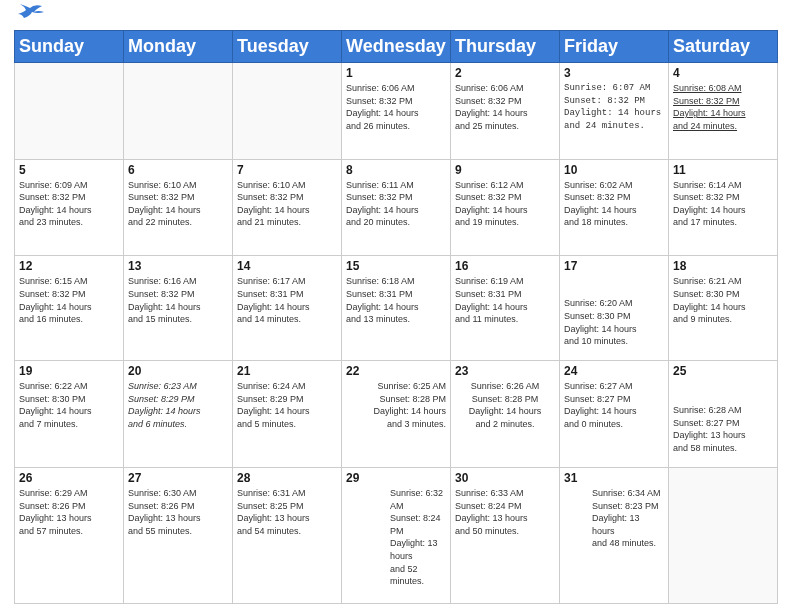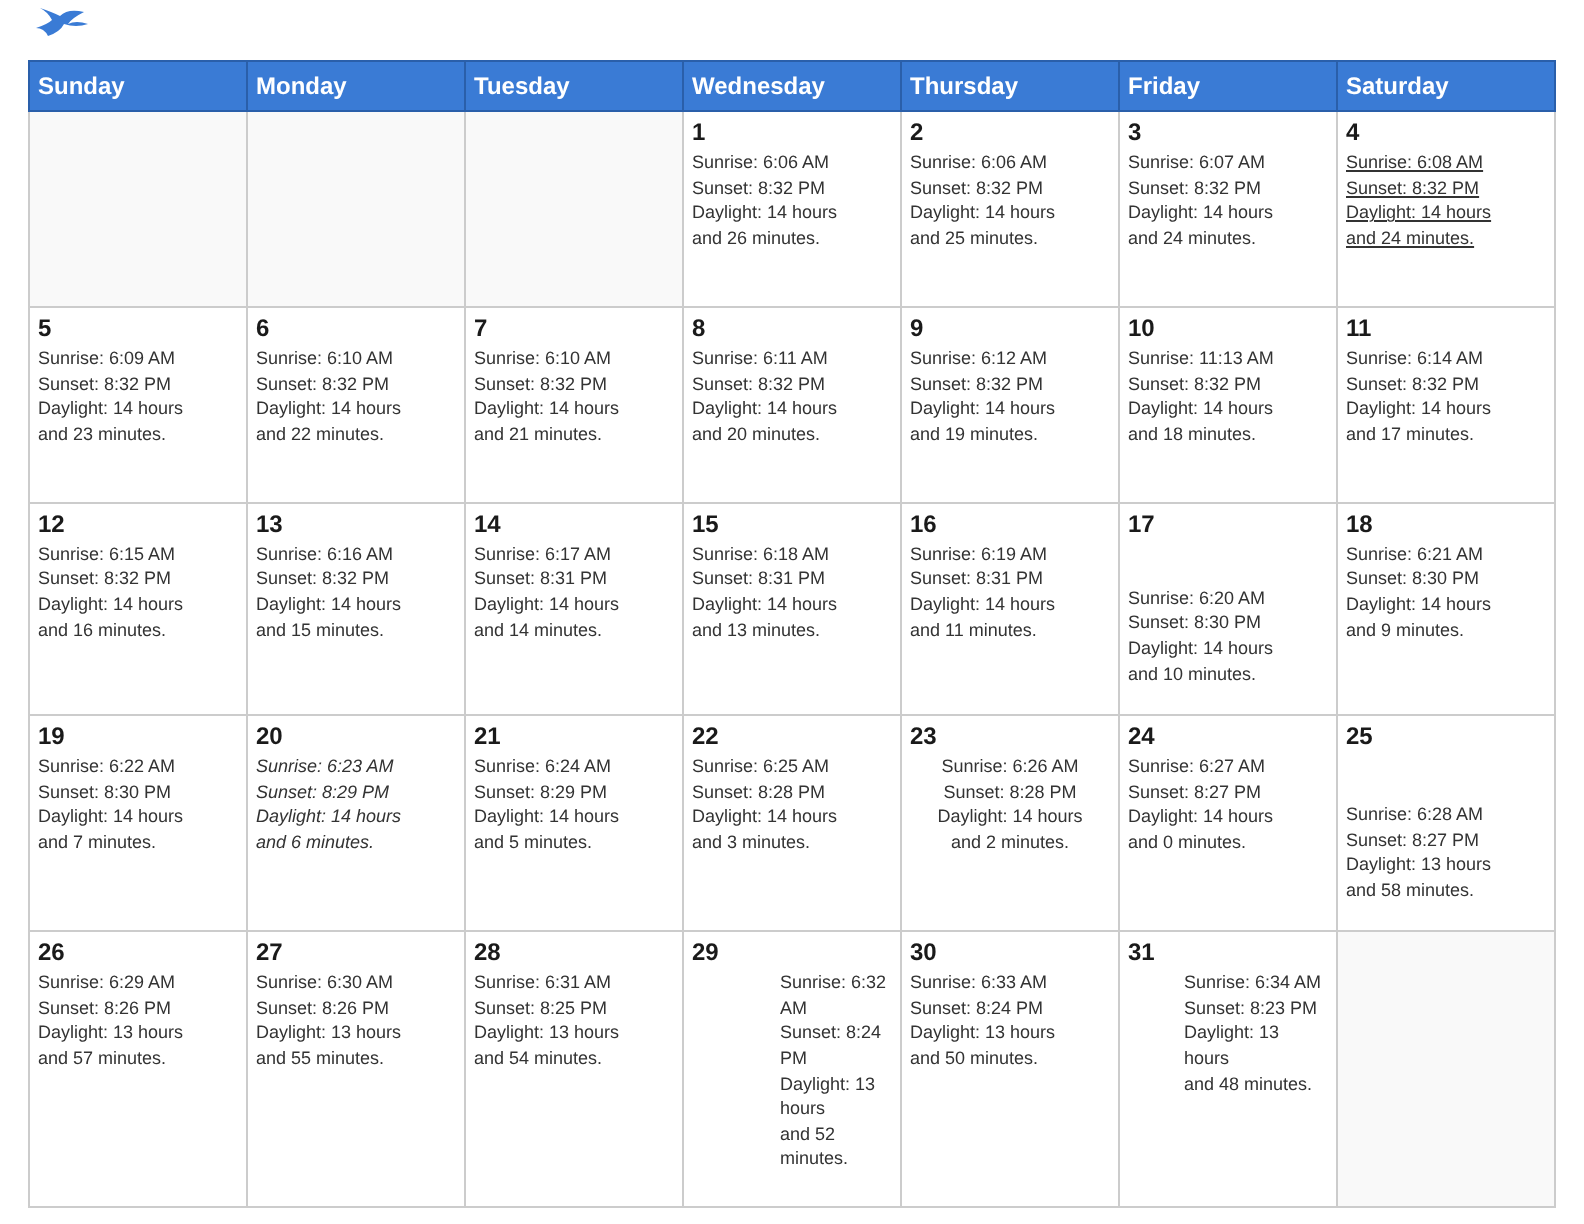--- a/index.html
+++ b/index.html
@@ -46,21 +46,21 @@
     .calendar {
       flex: 1;
       border: 1px solid #ccc;
       border-collapse: collapse;
       width: 100%;
       table-layout: fixed;
     }
     .calendar th {
       background: #3a7bd5;
       color: #fff;
-      font-size: 12px;
+      font-size: 18px;
       font-weight: bold;
       padding: 5px 4px;
       text-align: left;
       border: 1px solid #2a5faa;
     }
     .calendar td {
       border: 1px solid #ccc;
       vertical-align: top;
       padding: 3px 4px;
       font-size: 9.5px;
@@ -133,21 +133,21 @@
           </td>
           <td>
             <div class="day-num">2</div>
             <div class="day-info" style="white-space: pre-line;">Sunrise: 6:06 AM
 Sunset: 8:32 PM
 Daylight: 14 hours
 and 25 minutes.</div>
           </td>
           <td>
             <div class="day-num">3</div>
-            <div class="day-info" style="white-space: pre-line;">Sunrise: 6:07 AM
+            <div class="day-info" style="white-space: pre-line; font-family: Liberation Mono, monospace;">Sunrise: 6:07 AM
 Sunset: 8:32 PM
 Daylight: 14 hours
 and 24 minutes.</div>
           </td>
           <td>
             <div class="day-num">4</div>
             <div class="day-info" style="white-space: pre-line; text-decoration: underline;">Sunrise: 6:08 AM
 Sunset: 8:32 PM
 Daylight: 14 hours
 and 24 minutes.</div>
@@ -184,21 +184,21 @@
           </td>
           <td>
             <div class="day-num">9</div>
             <div class="day-info" style="white-space: pre-line;">Sunrise: 6:12 AM
 Sunset: 8:32 PM
 Daylight: 14 hours
 and 19 minutes.</div>
           </td>
           <td>
             <div class="day-num">10</div>
-            <div class="day-info" style="white-space: pre-line;">Sunrise: 11:13 AM
+            <div class="day-info" style="white-space: pre-line;">Sunrise: 6:02 AM
 Sunset: 8:32 PM
 Daylight: 14 hours
 and 18 minutes.</div>
           </td>
           <td>
             <div class="day-num">11</div>
             <div class="day-info" style="white-space: pre-line;">Sunrise: 6:14 AM
 Sunset: 8:32 PM
 Daylight: 14 hours
 and 17 minutes.</div>
@@ -272,21 +272,21 @@
           </td>
           <td>
             <div class="day-num">21</div>
             <div class="day-info" style="white-space: pre-line;">Sunrise: 6:24 AM
 Sunset: 8:29 PM
 Daylight: 14 hours
 and 5 minutes.</div>
           </td>
           <td>
             <div class="day-num">22</div>
-            <div class="day-info" style="white-space: pre-line;">Sunrise: 6:25 AM
+            <div class="day-info" style="white-space: pre-line; text-align: right;">Sunrise: 6:25 AM
 Sunset: 8:28 PM
 Daylight: 14 hours
 and 3 minutes.</div>
           </td>
           <td>
             <div class="day-num">23</div>
             <div class="day-info" style="white-space: pre-line; text-align: center;">Sunrise: 6:26 AM
 Sunset: 8:28 PM
 Daylight: 14 hours
 and 2 minutes.</div>

